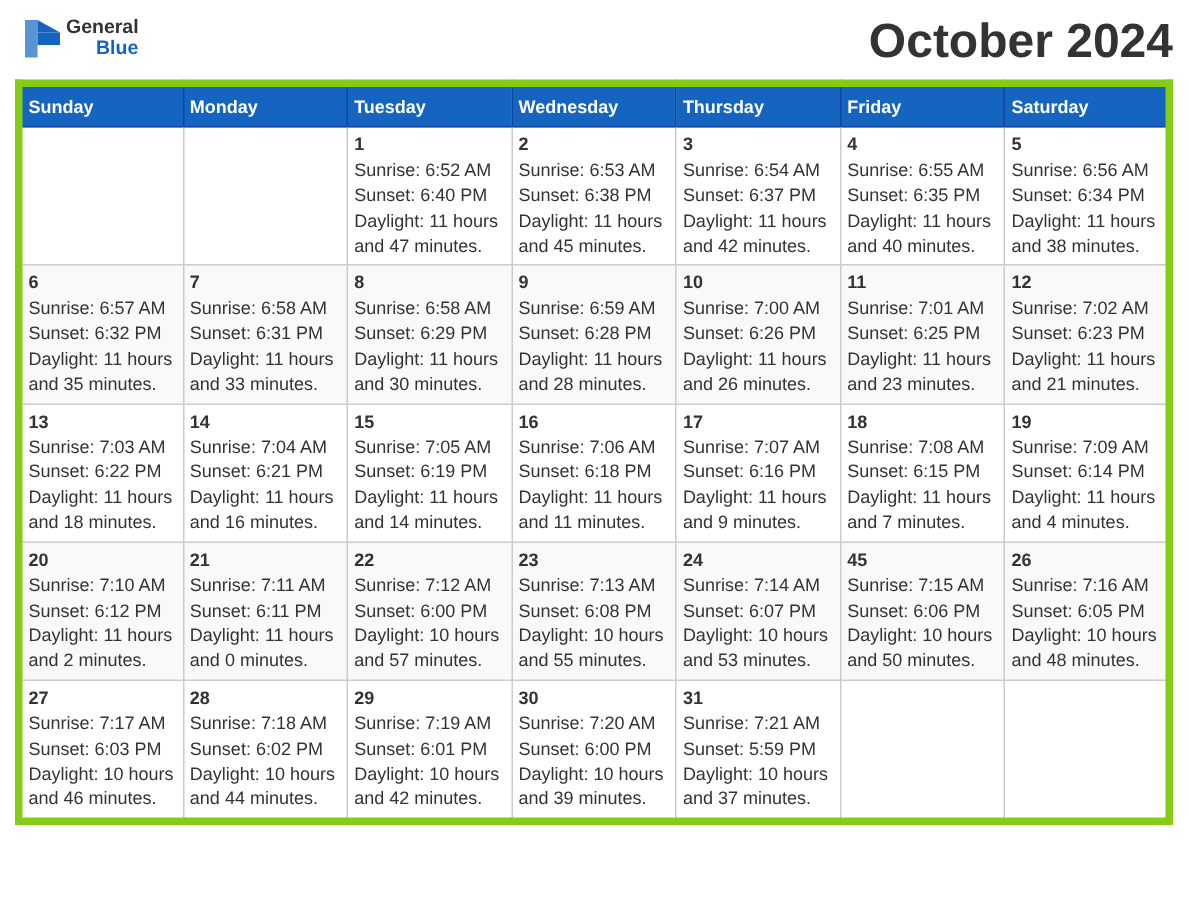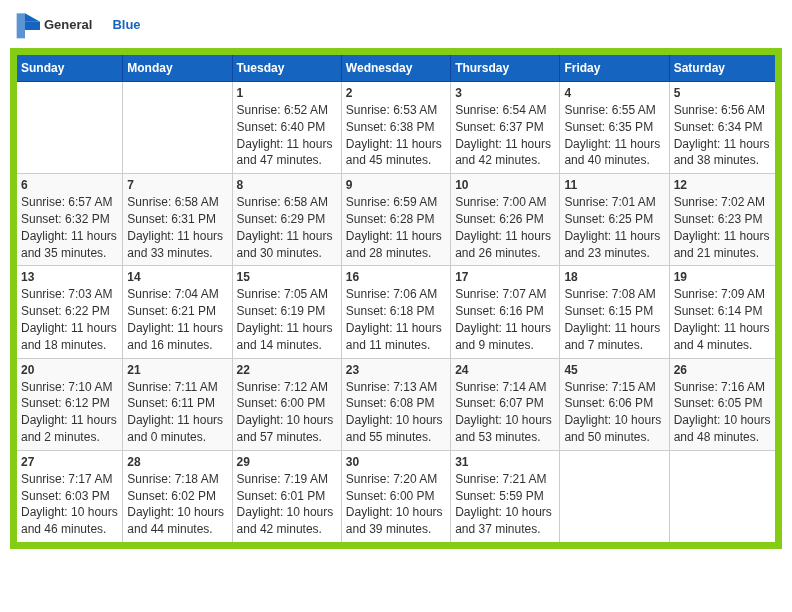--- a/index.html
+++ b/index.html
@@ -16,20 +16,21 @@
       align-items: flex-start;
       margin-bottom: 8px;
     }
     .logo {
       display: flex;
       align-items: center;
       gap: 4px;
     }
     .logo-text {
       display: flex;
+      flex-direction: column;
       font-size: 13px;
       font-weight: bold;
       line-height: 1.1;
     }
     .logo-text .general { color: #333; }
     .logo-text .blue { color: #1565c0; margin-left: 20px; }
     .logo-icon {
       width: 30px;
       height: 30px;
     }
@@ -42,21 +43,21 @@
       color: #333;
       line-height: 1.1;
     }
     .location {
       font-size: 14px;
       color: #555;
     }
     .calendar {
       width: 100%;
       border-collapse: collapse;
-      border: 7px solid #84cc16;
+      border: 5px solid #84cc16;
     }
     .calendar th {
       background-color: #1565c0;
       color: #fff;
       font-size: 12px;
       font-weight: bold;
       padding: 6px 4px;
       text-align: left;
       border: 1px solid #0d47a1;
     }
@@ -100,20 +101,21 @@
       <polygon points="18,4 36,14 18,14" fill="#1565c0"></polygon>
       <polygon points="18,14 36,14 36,24 18,24" fill="#1565c0"></polygon>
       <polygon points="18,4 18,34 8,34 8,4" fill="#1565c0" opacity="0.7"></polygon>
     </svg>
     <div class="logo-text">
       <span class="general">General</span>
       <span class="blue">Blue</span>
     </div>
   </div>
   <div class="title-area">
+    <div class="month-title">October 2024</div>
   </div>
 </div>
 
 <table class="calendar">
   <thead>
     <tr>
     <th>Sunday</th>
         <th>Monday</th>
         <th>Tuesday</th>
         <th>Wednesday</th>

